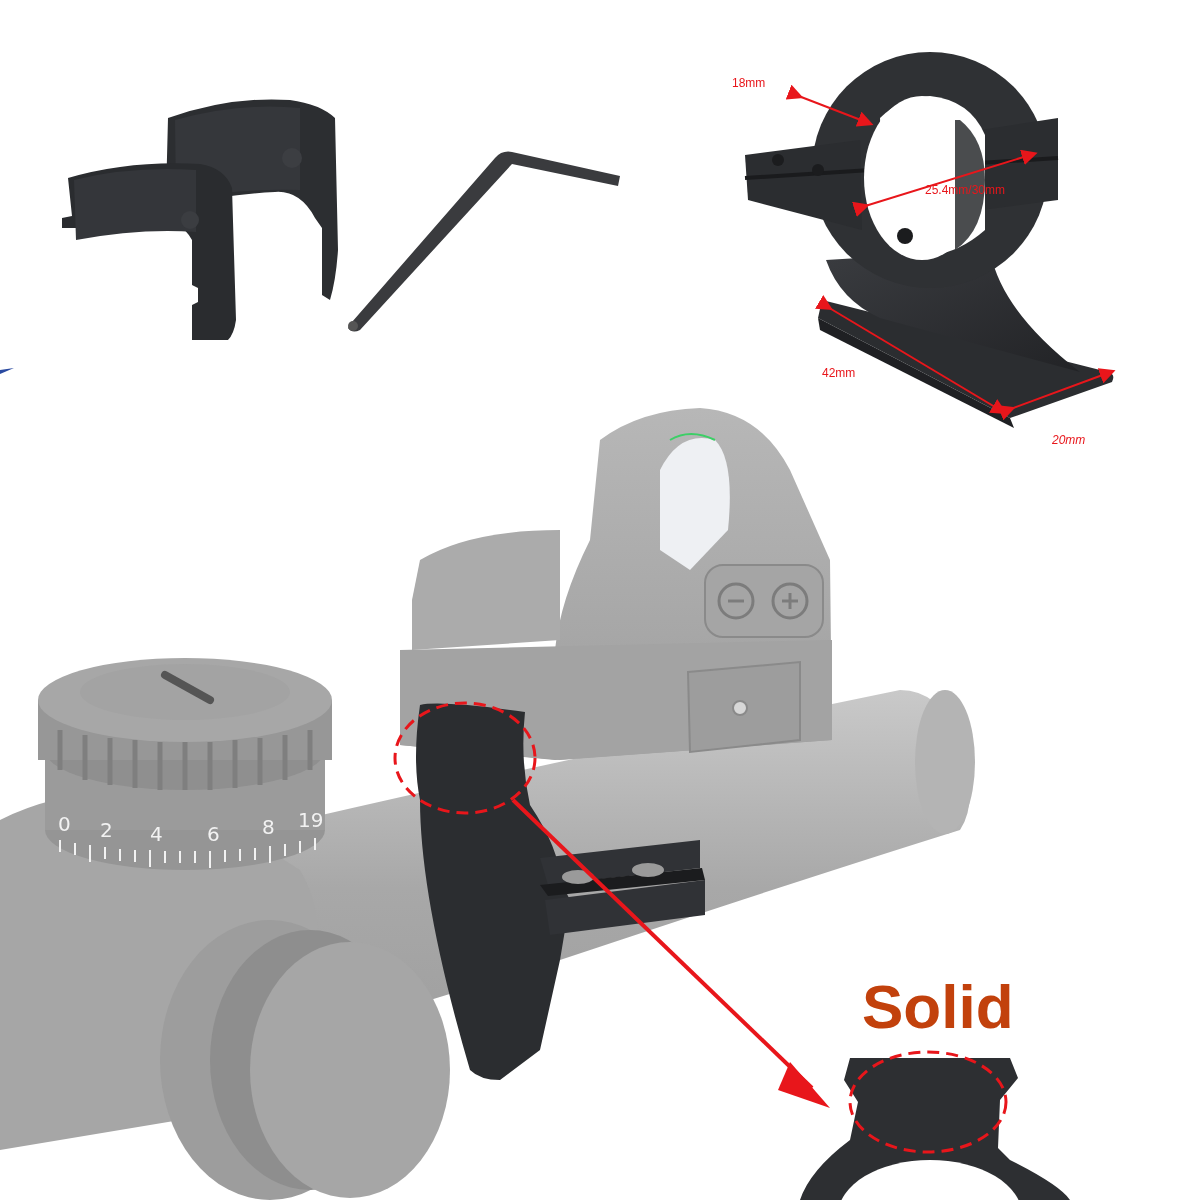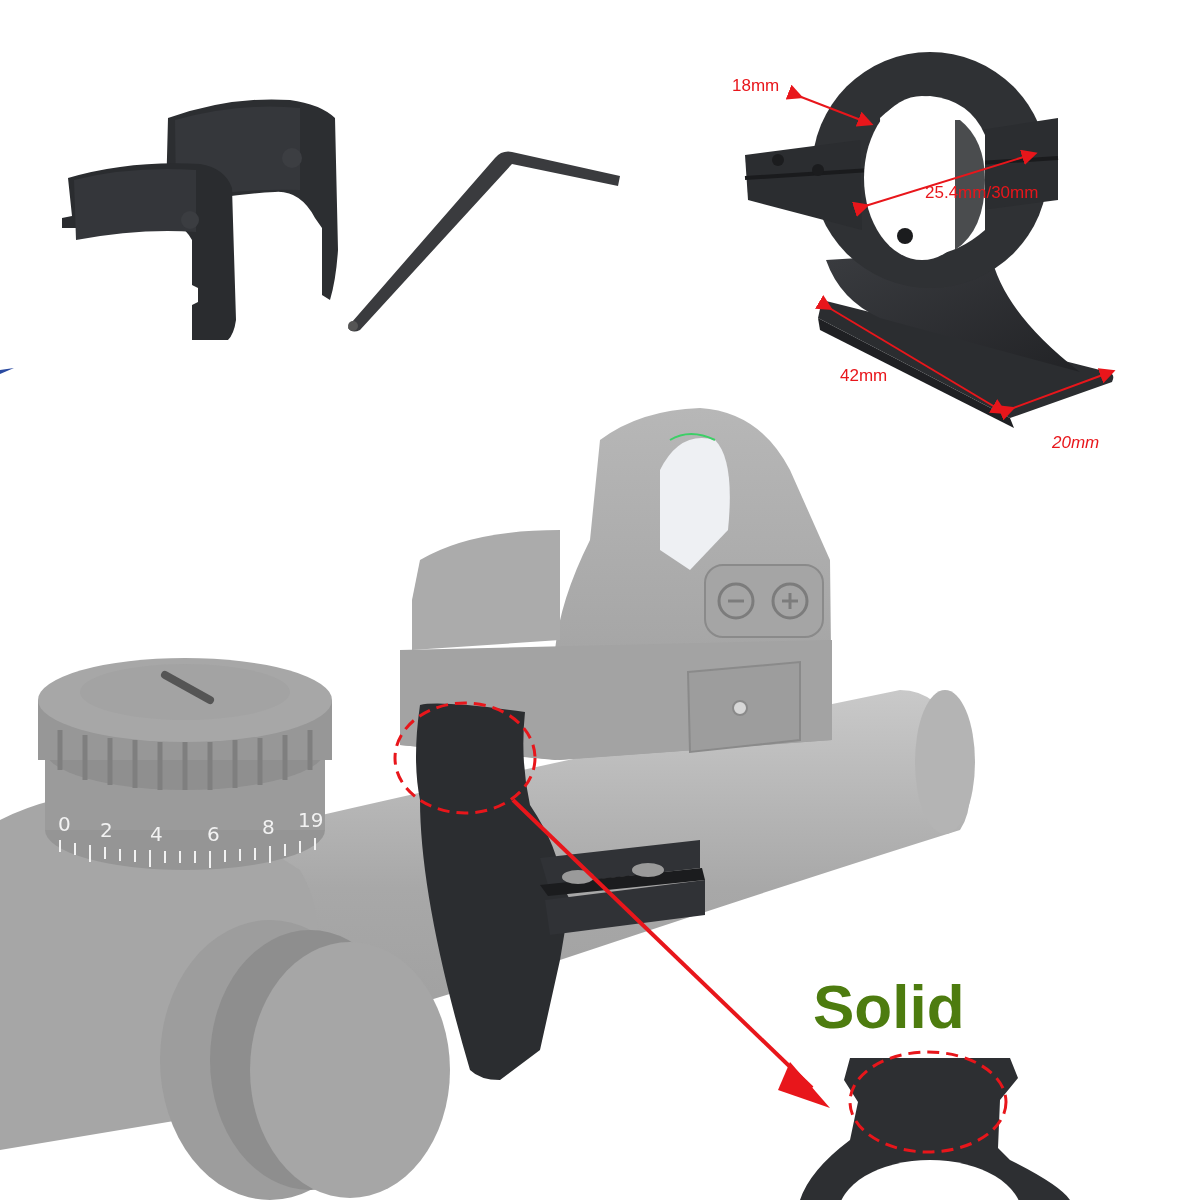--- a/index.html
+++ b/index.html
@@ -1,19 +1,19 @@
 <!DOCTYPE html>
 <html><head>
 <meta charset="utf-8">
 <style>
   html,body{margin:0;padding:0;background:#ffffff;}
   body{width:1200px;height:1200px;position:relative;overflow:hidden;font-family:"Liberation Sans",sans-serif;}
   .layer{position:absolute;left:0;top:0;width:1200px;height:1200px;}
-  .label{position:absolute;color:#e8161b;font-family:"Liberation Sans",sans-serif;font-size:17px;white-space:nowrap;}
-  .solid-label{position:absolute;left:813px;top:976px;color:#4d7c0f;font-family:"Liberation Sans",sans-serif;font-weight:bold;font-size:62px;letter-spacing:0px;line-height:1;}
+  .label{position:absolute;color:#e8161b;font-family:"Liberation Sans",sans-serif;font-size:12px;white-space:nowrap;}
+  .solid-label{position:absolute;left:862px;top:976px;color:#c2410c;font-family:"Liberation Sans",sans-serif;font-weight:bold;font-size:62px;letter-spacing:0px;line-height:1;}
   .dial-num{position:absolute;color:#f2f2f2;font-family:"DejaVu Sans",sans-serif;font-size:20px;}
 </style>
 </head>
 <body>
 
 <svg class="layer" viewBox="0 0 1200 1200" width="1200" height="1200" xmlns="http://www.w3.org/2000/svg">
   <defs>
     <linearGradient id="tubeGrad" x1="0" y1="0" x2="0" y2="1">
       <stop offset="0" stop-color="#c9c9c9"></stop>
       <stop offset="0.45" stop-color="#a8a8a8"></stop>
@@ -172,21 +172,21 @@
 
   <g>
     <path d="M850,1058 L1010,1058 L1018,1078 L1000,1100 L998,1148 L1010,1160 Q1060,1185 1070,1200 L800,1200 Q810,1170 850,1140 L858,1102 L844,1080 Z" fill="#2d2f32"></path>
     <ellipse cx="930" cy="1215" rx="92" ry="55" fill="#ffffff"></ellipse>
     <ellipse cx="928" cy="1102" rx="78" ry="50" fill="none" stroke="#e8161b" stroke-width="3" stroke-dasharray="12,7"></ellipse>
   </g>
 </svg>
 
 <div class="label" style="left:732px;top:76px;">18mm</div>
 <div class="label" style="left:925px;top:183px;">25.4mm/30mm</div>
-<div class="label" style="left:840px;top:366px;">42mm</div>
+<div class="label" style="left:822px;top:366px;">42mm</div>
 <div class="label" style="left:1052px;top:433px;font-style:italic;">20mm</div>
 
 <div class="solid-label">Solid</div>
 
 <div class="dial-num" style="left:58px;top:812px;">0</div>
 <div class="dial-num" style="left:100px;top:818px;">2</div>
 <div class="dial-num" style="left:150px;top:822px;">4</div>
 <div class="dial-num" style="left:207px;top:822px;">6</div>
 <div class="dial-num" style="left:262px;top:815px;">8</div>
 <div class="dial-num" style="left:298px;top:808px;">19</div>

